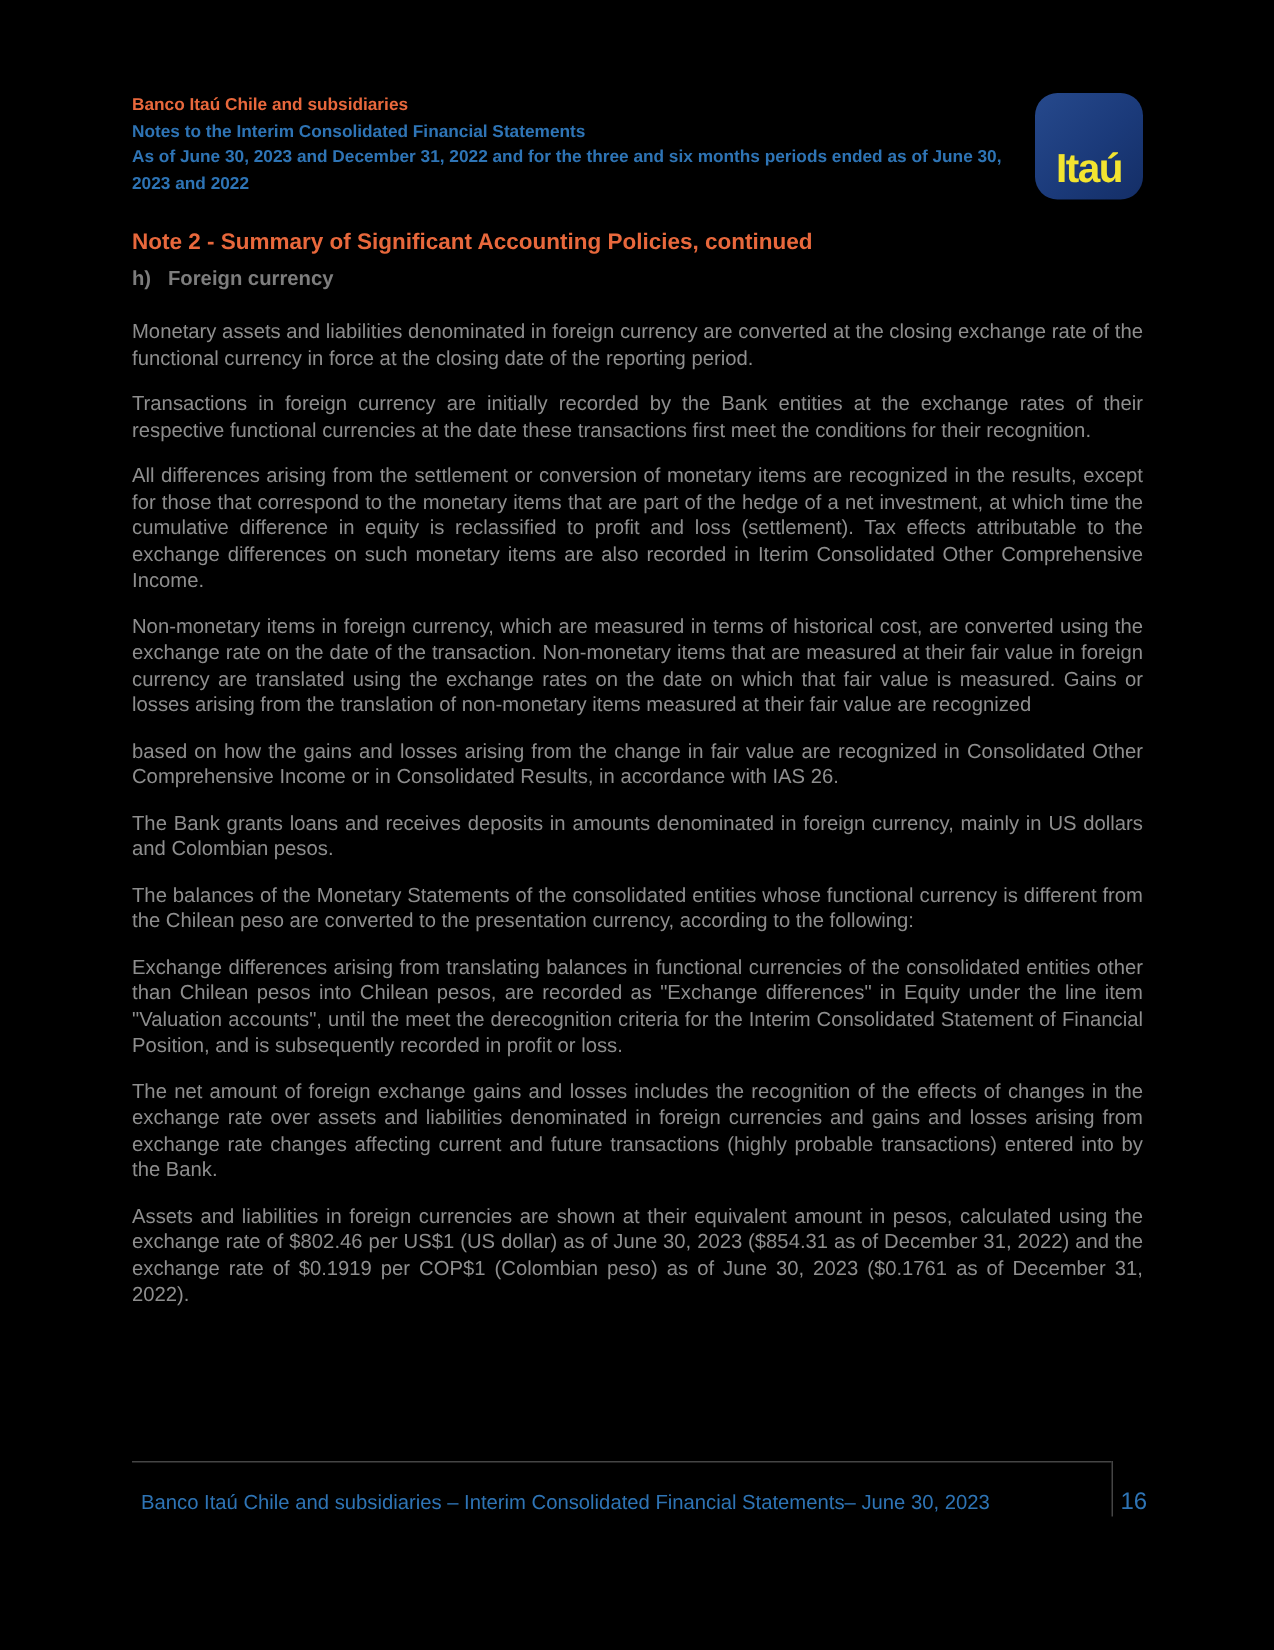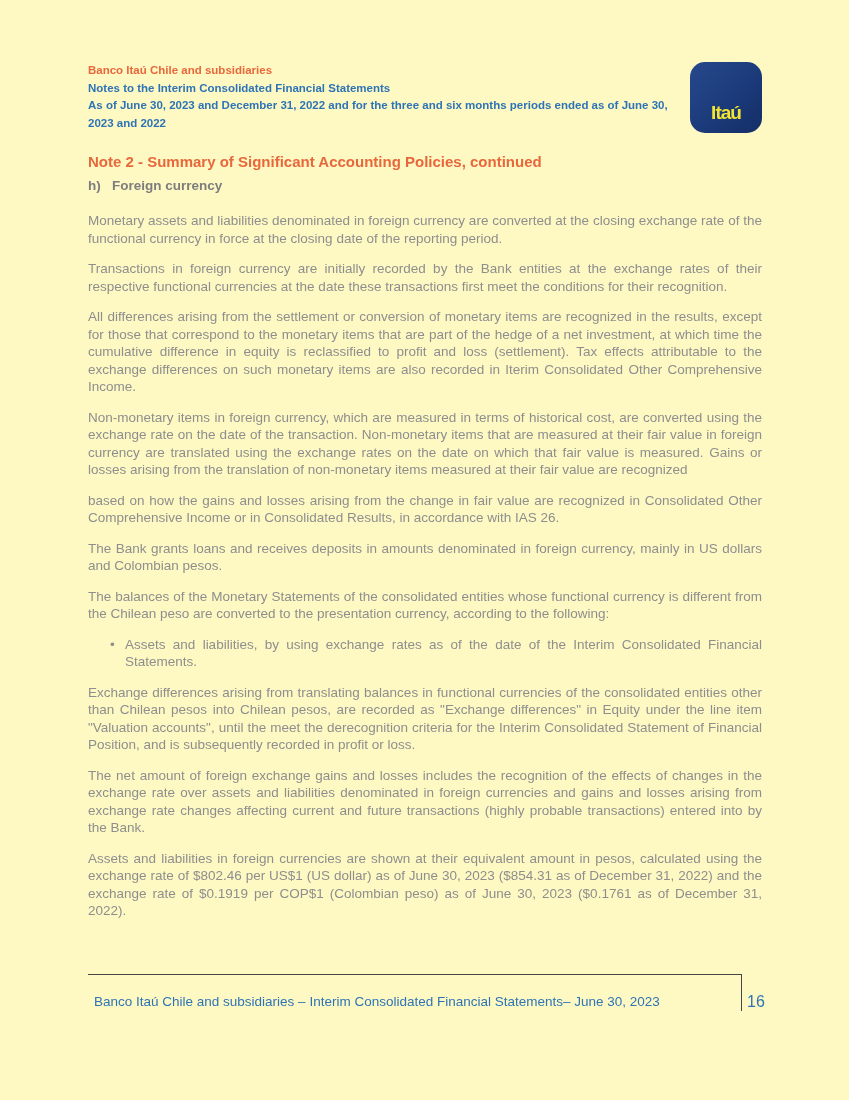--- a/index.html
+++ b/index.html
@@ -2,21 +2,21 @@
 <html><head>
 <meta charset="utf-8">
 <style>
   * { margin: 0; padding: 0; box-sizing: border-box; }
   html, body { background: #ffffff; }
   body { font-family: "Liberation Sans", sans-serif; }
   .page {
     position: relative;
     width: 849px;
     height: 1100px;
-    background: #fef9c3;
+    background: #000000;
     overflow: hidden;
   }
   .content {
     position: absolute;
     left: 88px;
     top: 62px;
     width: 674px;
     color: #8e8e8e;
     font-size: 13.5px;
     line-height: 17.5px;
@@ -45,21 +45,21 @@
     display: flex;
     align-items: flex-end;
     justify-content: center;
     padding-bottom: 7px;
     flex-shrink: 0;
     margin-top: 0px;
   }
   .logo span {
     color: #f2e430;
     font-weight: bold;
-    font-size: 19px;
+    font-size: 27px;
     line-height: 27px;
     letter-spacing: -1px;
   }
   
   .note-title {
     color: #e8683c;
     font-weight: bold;
     margin-bottom: 6px;
     font-size: 15px;
   }
@@ -149,21 +149,20 @@
     <div class="body-text">
       <p>Monetary assets and liabilities denominated in foreign currency are converted at the closing exchange rate of the functional currency in force at the closing date of the reporting period.</p>
       <p>Transactions in foreign currency are initially recorded by the Bank entities at the exchange rates of their respective functional currencies at the date these transactions first meet the conditions for their recognition.</p>
       <p>All differences arising from the settlement or conversion of monetary items are recognized in the results, except for those that correspond to the monetary items that are part of the hedge of a net investment, at which time the cumulative difference in equity is reclassified to profit and loss (settlement). Tax effects attributable to the exchange differences on such monetary items are also recorded in Iterim Consolidated Other Comprehensive Income.</p>
       <p>Non-monetary items in foreign currency, which are measured in terms of historical cost, are converted using the exchange rate on the date of the transaction. Non-monetary items that are measured at their fair value in foreign currency are translated using the exchange rates on the date on which that fair value is measured. Gains or losses arising from the translation of non-monetary items measured at their fair value are recognized</p>
       <p>based on how the gains and losses arising from the change in fair value are recognized in Consolidated Other Comprehensive Income or in Consolidated Results, in accordance with IAS 26.</p>
       <p>The Bank grants loans and receives deposits in amounts denominated in foreign currency, mainly in US dollars and Colombian pesos.</p>
       <p>The balances of the Monetary Statements of the consolidated entities whose functional currency is different from the Chilean peso are converted to the presentation currency, according to the following:</p>
 
       <ul class="bullet-list">
-        <li>Assets and liabilities, by using exchange rates as of the date of the Interim Consolidated Financial Statements.</li>
       </ul>
 
       <p>Exchange differences arising from translating balances in functional currencies of the consolidated entities other than Chilean pesos into Chilean pesos, are recorded as "Exchange differences" in Equity under the line item "Valuation accounts", until the meet the derecognition criteria for the Interim Consolidated Statement of Financial Position, and is subsequently recorded in profit or loss.</p>
       <p>The net amount of foreign exchange gains and losses includes the recognition of the effects of changes in the exchange rate over assets and liabilities denominated in foreign currencies and gains and losses arising from exchange rate changes affecting current and future transactions (highly probable transactions) entered into by the Bank.</p>
       <p>Assets and liabilities in foreign currencies are shown at their equivalent amount in pesos, calculated using the exchange rate of $802.46 per US$1 (US dollar) as of June 30, 2023 ($854.31 as of December 31, 2022) and the exchange rate of $0.1919 per COP$1 (Colombian peso) as of June 30, 2023 ($0.1761 as of December 31, 2022).</p>
     </div>
   </div>
 
   <div class="footer-rule"></div>
   <div class="footer-vline"></div>

